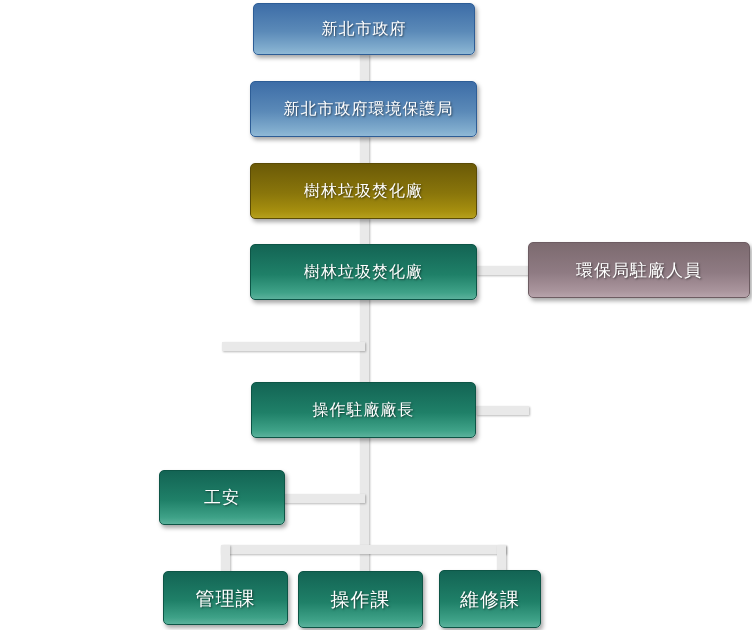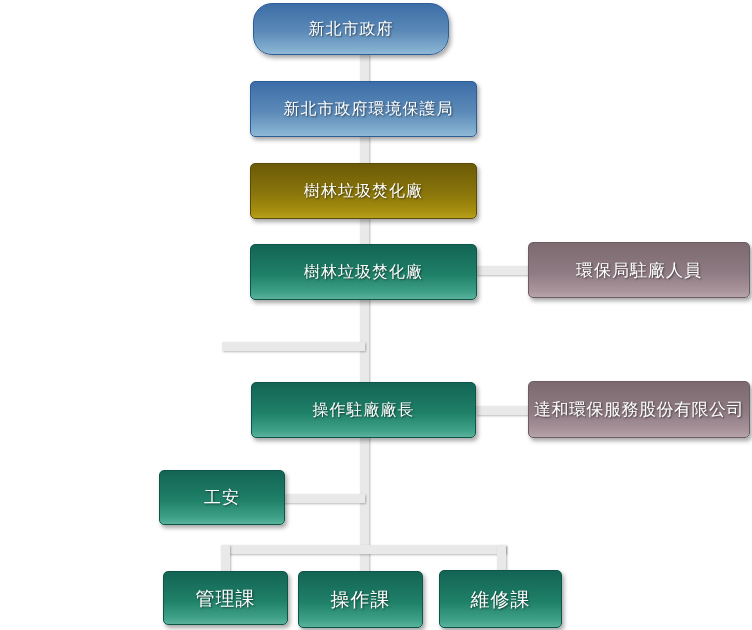--- a/index.html
+++ b/index.html
@@ -70,21 +70,21 @@
   <div class="conn" style="left:476px; top:266px; width:53px; height:9px;"></div>
   <div class="conn" style="left:360px; top:298px; width:9px;  height:86px;"></div>
   <div class="conn" style="left:222px; top:342px; width:143px;height:9px;"></div>
   <div class="conn" style="left:476px; top:406px; width:53px; height:9px;"></div>
   <div class="conn" style="left:360px; top:436px; width:9px;  height:136px;"></div>
   <div class="conn" style="left:283px; top:494px; width:82px; height:9px;"></div>
   <div class="conn" style="left:221px; top:545px; width:285px;height:9px;"></div>
   <div class="conn" style="left:221px; top:545px; width:9px;  height:27px;"></div>
   <div class="conn" style="left:497px; top:545px; width:9px;  height:26px;"></div>
 
-  <div class="box blue" style="left:253px; top:3px;   width:196px; height:52px;border-radius:19px;">
+  <div class="box blue" style="left:253px; top:3px;   width:222px; height:52px;">
     <span class="lbl">新北市政府</span>
   </div>
 
   <div class="box blue" style="left:250px; top:81px;  width:227px; height:56px;padding-left:10px;">
     <span class="lbl">新北市政府環境保護局</span>
   </div>
 
   <div class="box gold" style="left:250px; top:163px; width:227px; height:56px;">
     <span class="lbl">樹林垃圾焚化廠</span>
   </div>
@@ -95,33 +95,30 @@
 
   <div class="box mauve" style="left:528px; top:242px; width:222px; height:56px; font-size:17px;">
     <span class="lbl">環保局駐廠人員</span>
   </div>
 
 
   <div class="box teal" style="left:251px; top:382px; width:225px; height:56px;">
     <span class="lbl">操作駐廠廠長</span>
   </div>
 
-  <div class="box mauve" style="left:528px; top:381px; width:222px; height:57px; font-size:17px; letter-spacing:0.5px;">
-    <span class="lbl">達和環保服務股份有限公司</span>
-  </div>
 
   <div class="box teal" style="left:159px; top:470px; width:126px; height:55px; font-size:17px;">
     <span class="lbl">工安</span>
   </div>
 
   <div class="box teal" style="left:163px; top:571px; width:125px; height:54px; font-size:19px;">
     <span class="lbl">管理課</span>
   </div>
 
   <div class="box teal" style="left:298px; top:571px; width:125px; height:57px; font-size:19px;">
     <span class="lbl">操作課</span>
   </div>
 
-  <div class="box teal" style="left:439px; top:570px; width:123px; height:58px; font-size:19px;">
+  <div class="box teal" style="left:439px; top:570px; width:102px; height:58px; font-size:19px;">
     <span class="lbl">維修課</span>
   </div>
 
 </div>
 
 </body></html>

